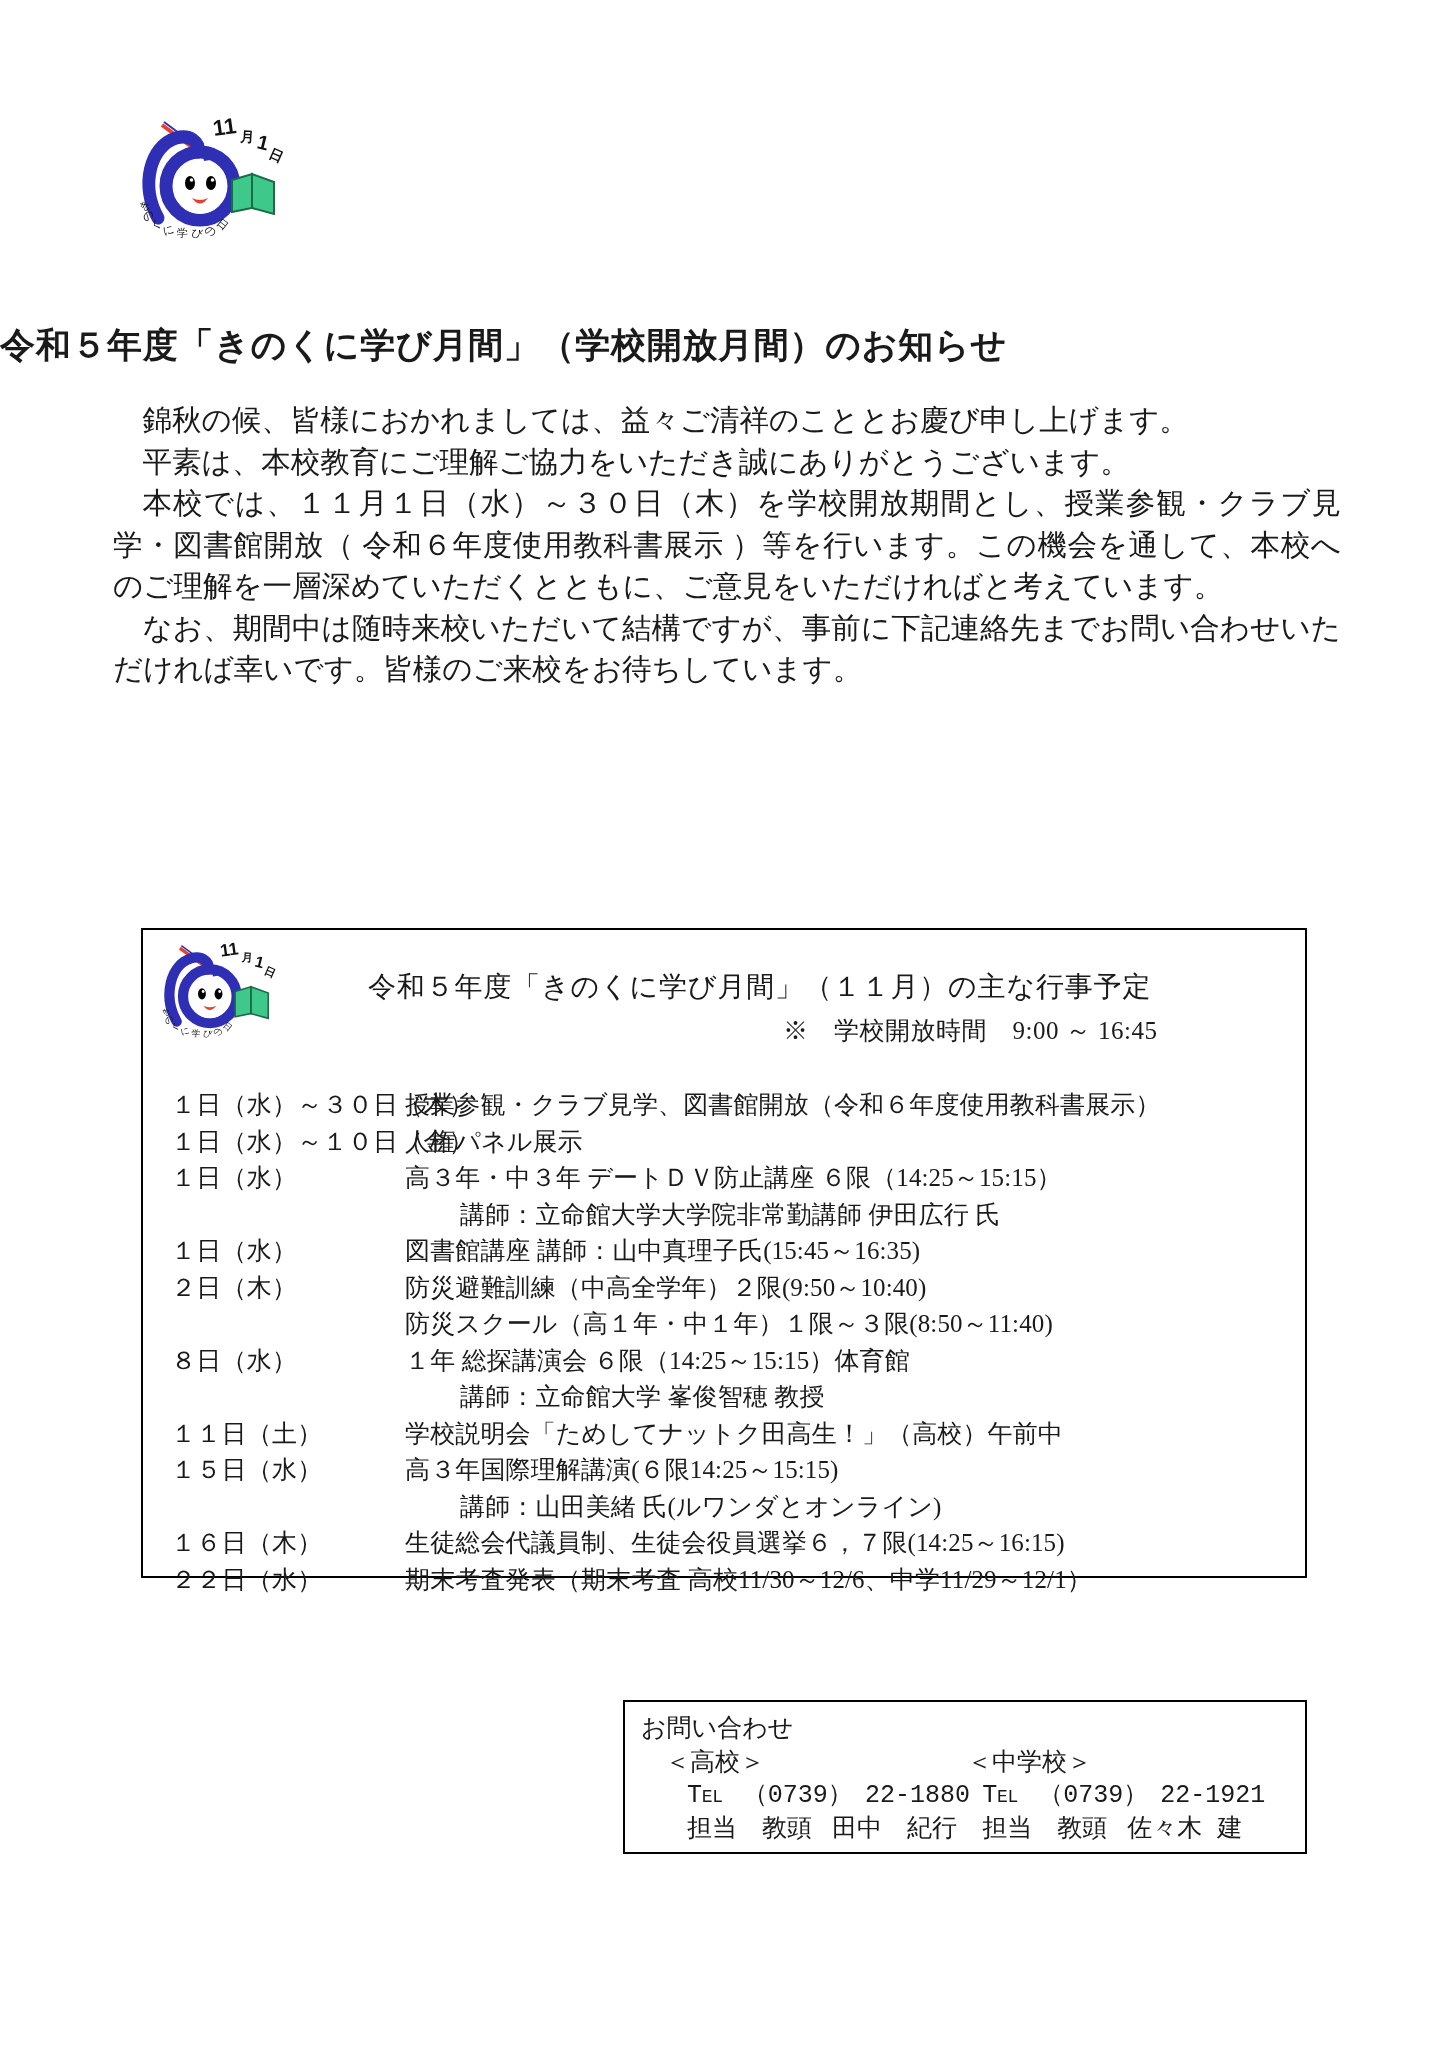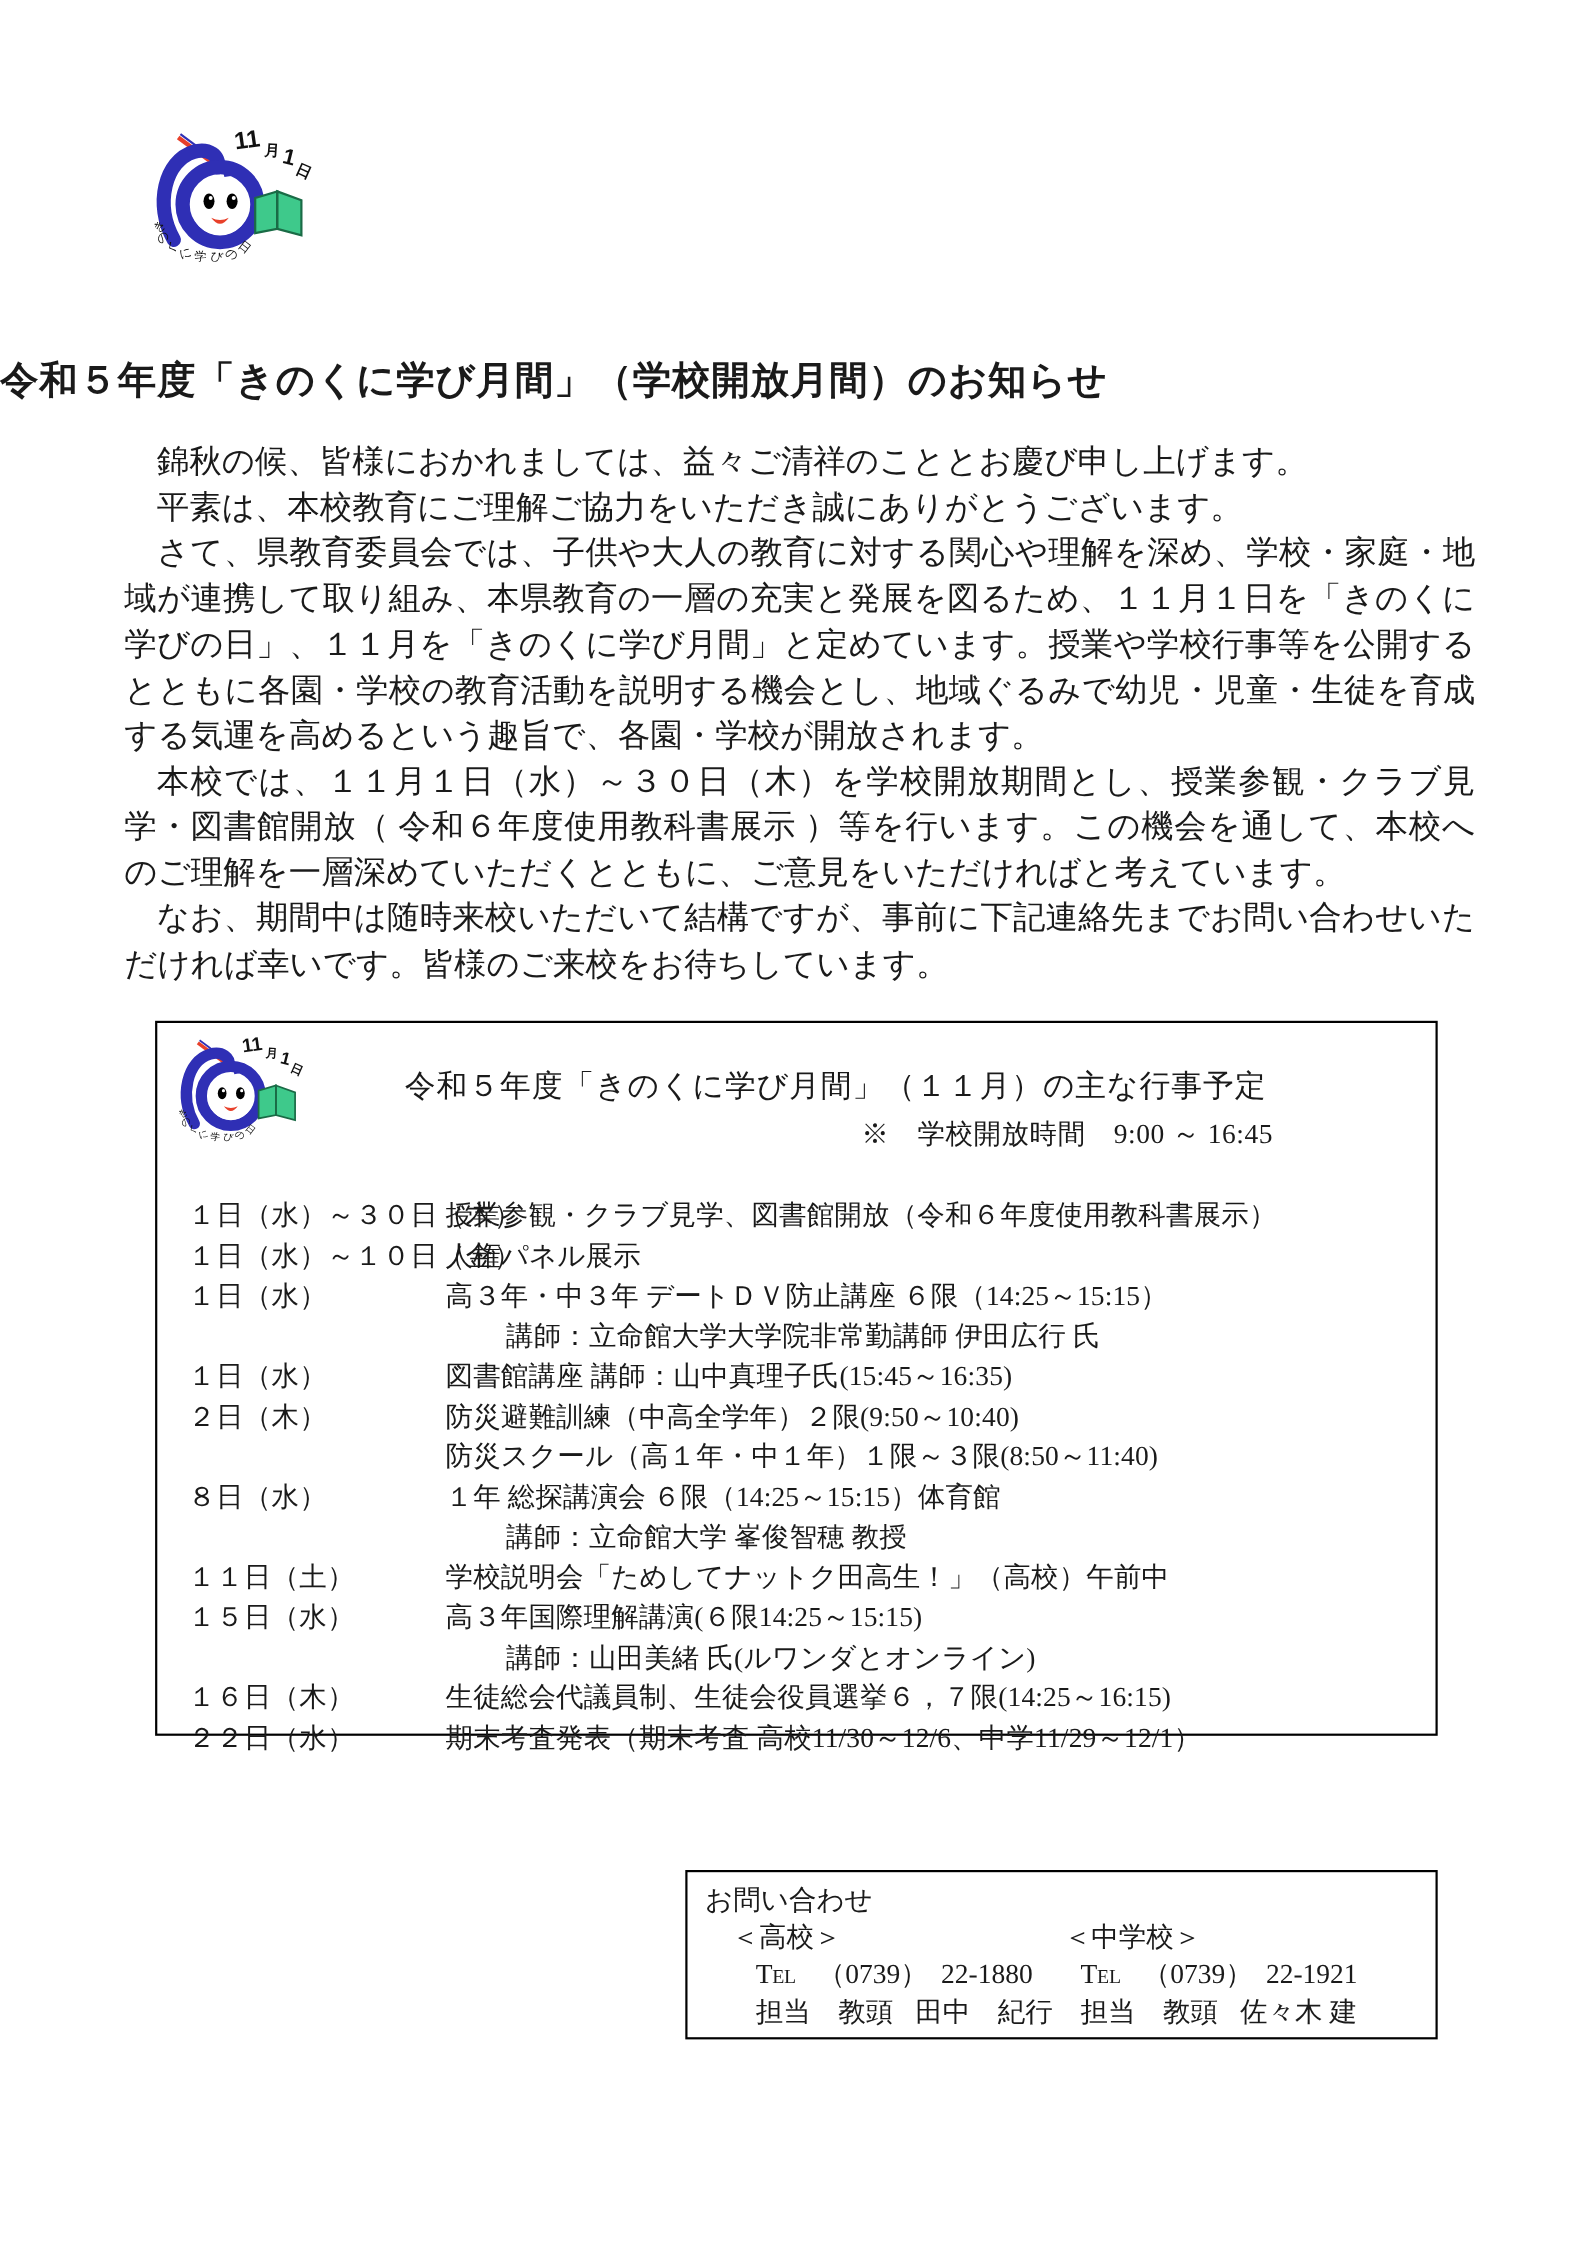--- a/index.html
+++ b/index.html
@@ -133,21 +133,21 @@
     height: 154px;
     border: 2px solid #000000;
     box-sizing: border-box;
     padding: 9px 0 0 16px;
     font-size: 25px;
     line-height: 34px;
   }
   .contact-line { display: flex; white-space: nowrap; }
   .c-col1 { width: 302px; margin-left: 24px; }
   .c-col2 { width: 330px; }
-  .c-indent { padding-left: 22px; }
+  .c-indent { padding-left: 22px; font-family: Liberation Mono, monospace; }
   .tel-mark {
     font-variant: small-caps;
     font-size: 25px;
     letter-spacing: -0.01em;
   }
   .sp { display: inline-block; width: 20px; }
   .sp-s { display: inline-block; width: 12px; }
 </style>
 </head>
 <body>
@@ -198,21 +198,20 @@
         <text x="88" y="116" transform="rotate(38 88 116)">日</text>
       </g>
     </svg>
   </div>
 
   <div class="doc-title">令和５年度「きのくに学び月間」（学校開放月間）のお知らせ</div>
 
   <div class="body-block">
     <p>錦秋の候、皆様におかれましては、益々ご清祥のこととお慶び申し上げます。</p>
     <p>平素は、本校教育にご理解ご協力をいただき誠にありがとうございます。</p>
-    <p>さて、県教育委員会では、子供や大人の教育に対する関心や理解を深め、学校・家庭・地域が連携して取り組み、本県教育の一層の充実と発展を図るため、１１月１日を「きのくに学びの日」、１１月を「きのくに学び月間」と定めています。授業や学校行事等を公開するとともに各園・学校の教育活動を説明する機会とし、地域ぐるみで幼児・児童・生徒を育成する気運を高めるという趣旨で、各園・学校が開放されます。</p>
     <p>本校では、１１月１日（水）～３０日（木）を学校開放期間とし、授業参観・クラブ見学・図書館開放（ 令和６年度使用教科書展示 ）等を行います。この機会を通して、本校へのご理解を一層深めていただくとともに、ご意見をいただければと考えています。</p>
     <p>なお、期間中は随時来校いただいて結構ですが、事前に下記連絡先までお問い合わせいただければ幸いです。皆様のご来校をお待ちしています。</p>
   </div>
 
   <div class="schedule-box">
 
     <div class="logo-wrap small" style="position:absolute;left:10px;top:4px;">
       <svg viewBox="0 0 190 130" xmlns="http://www.w3.org/2000/svg">
         <g>
           <line x1="34" y1="17" x2="76" y2="48" stroke="#e8402a" stroke-width="4"></line>

